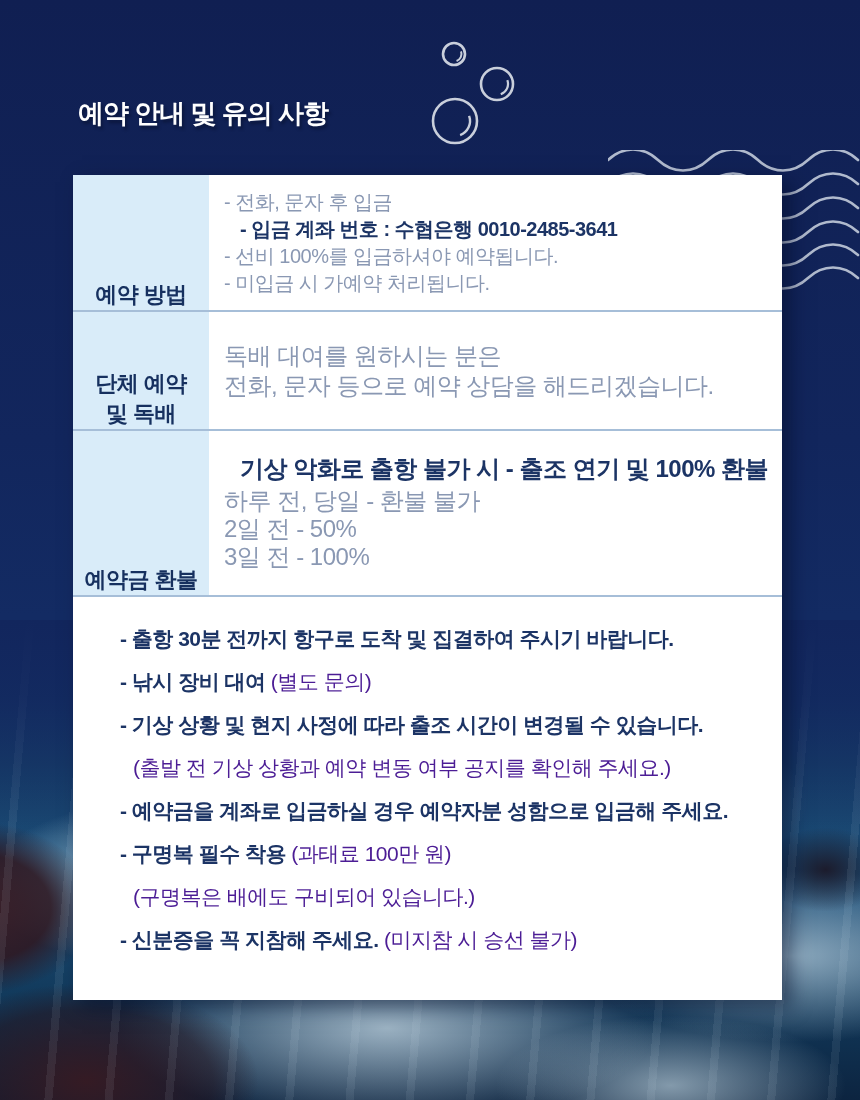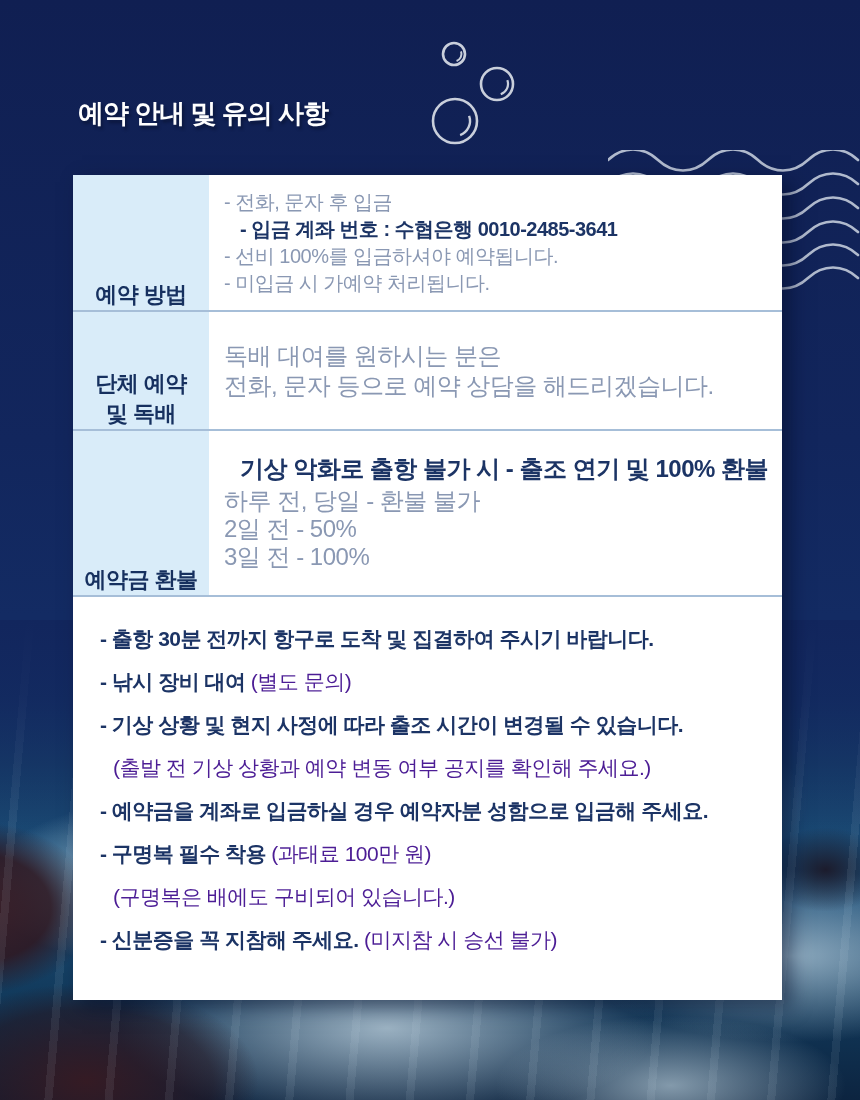--- a/index.html
+++ b/index.html
@@ -69,21 +69,21 @@
   .r1 .line { font-size:20px; line-height:27px; }
   .r2 .line { font-size:24px; line-height:30px; }
   .r3 .line { font-size:24px; line-height:28px; }
   .r3 .line.bold { margin-bottom:4px; }
   .line.light { color:#8a98b3; font-weight:400; }
   .line.bold  { color:#1c3465; font-weight:700;margin-left:16px; }
 
   
   .notes { padding:20px 10px 0 27px; }
   .note { font-size:21px; line-height:43px; letter-spacing:-0.5px; white-space:nowrap; }
-  .note .note-bold  { color:#1c3465; font-weight:700; }
+  .note .note-bold  { color:#1c3465; font-weight:700;margin-left:20px; }
   .note .note-light { color:#4c1d95; font-weight:400;margin-top:28px; }
   .note.indent { padding-left:13px; }
 </style>
 </head>
 <body>
 
 <div class="canvas">
 
   <div class="ocean"></div>
 

